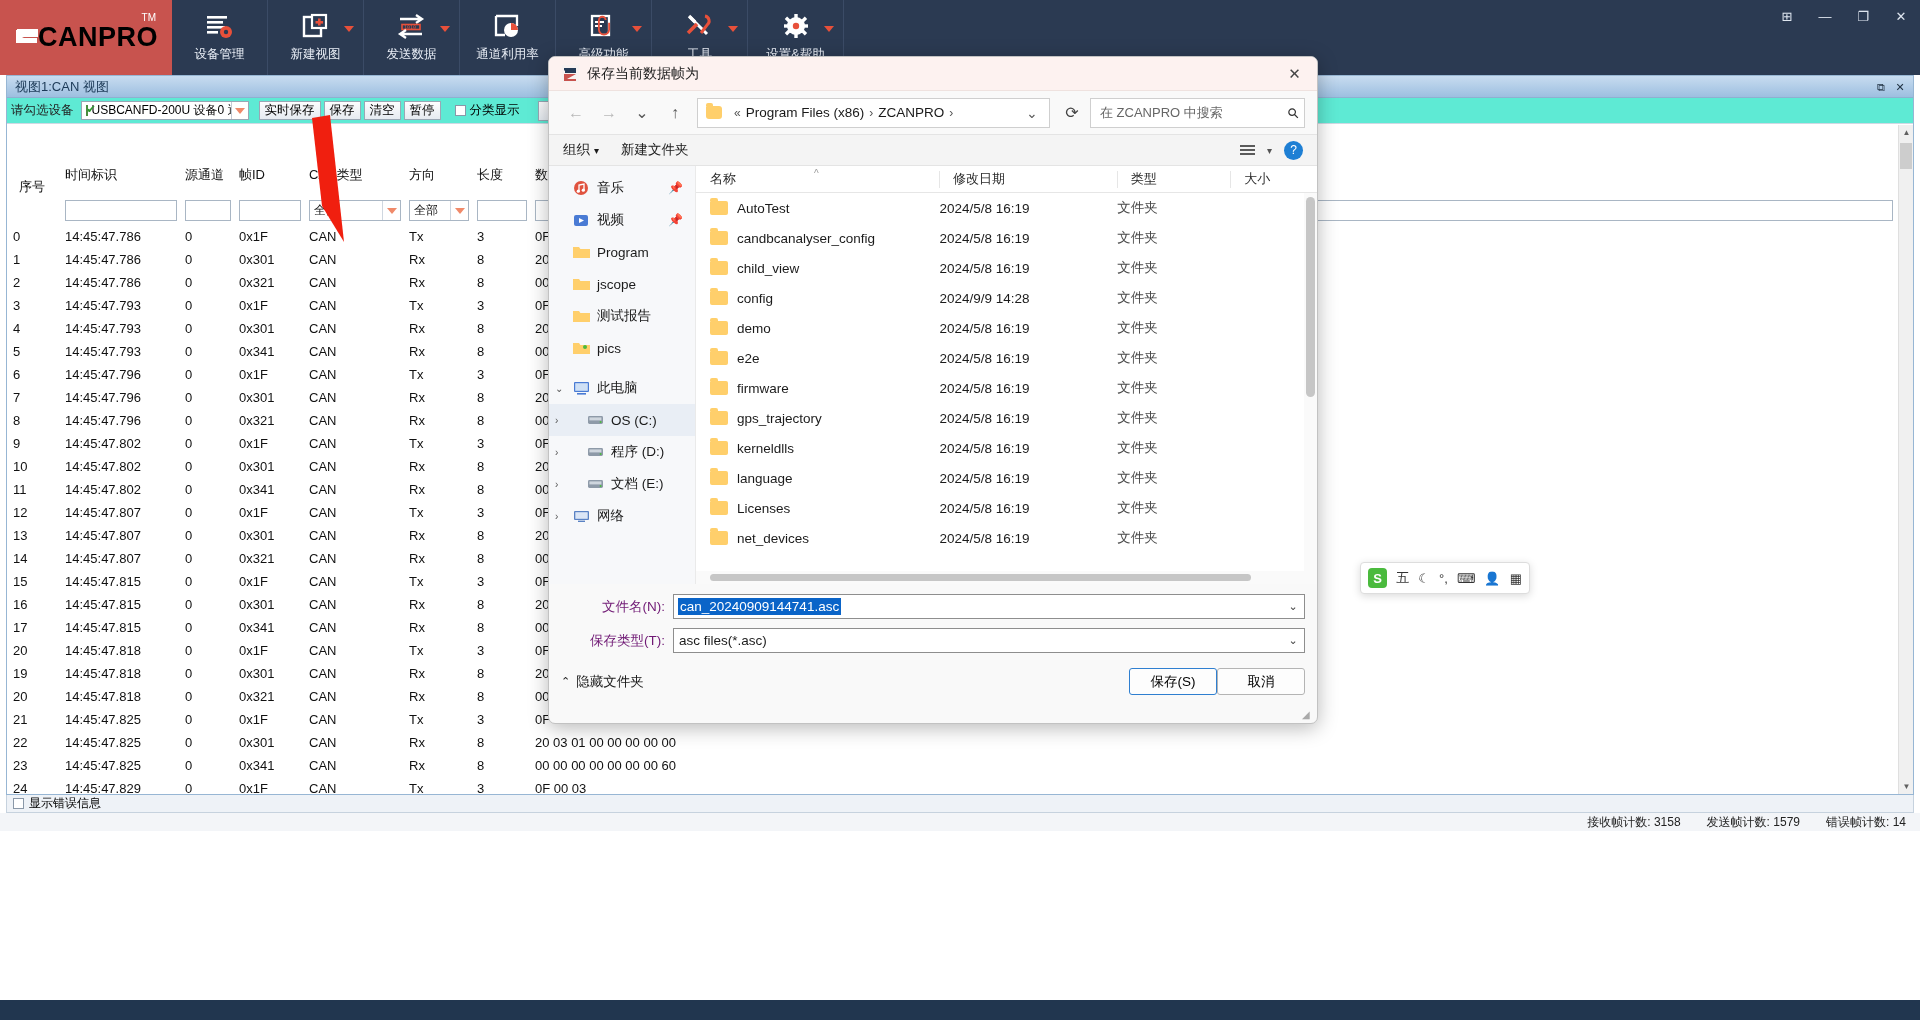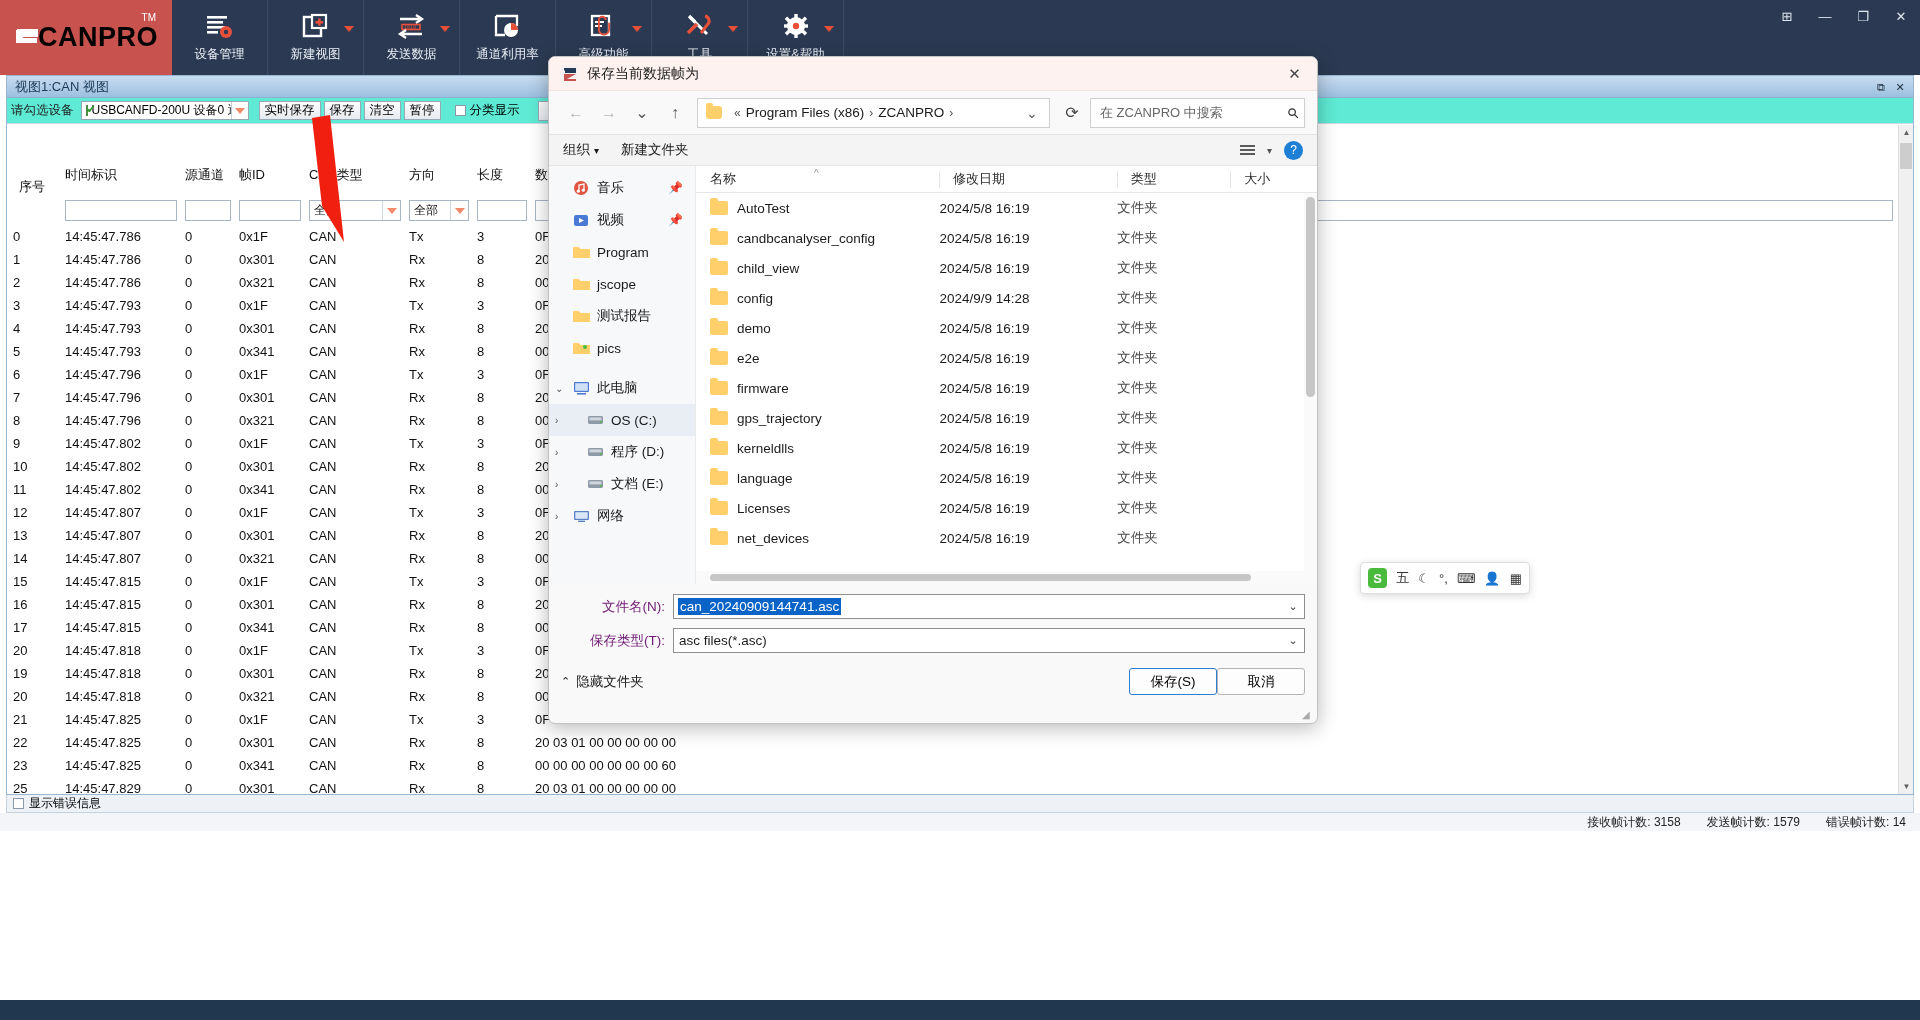--- a/index.html
+++ b/index.html
@@ -568,20 +568,30 @@
             <td class="seqcell">23</td>
             <td>14:45:47.825</td>
             <td>0</td>
             <td>0x341</td>
             <td>CAN</td>
             <td>Rx</td>
             <td>8</td>
             <td>00 00 00 00 00 00 00 60</td>
           </tr>
           <tr class="drow">
+            <td class="seqcell">24</td>
+            <td>14:45:47.829</td>
+            <td>0</td>
+            <td>0x1F</td>
+            <td>CAN</td>
+            <td>Tx</td>
+            <td>3</td>
+            <td>0F 00 03</td>
+          </tr>
+          <tr class="drow">
             <td class="seqcell">25</td>
             <td>14:45:47.829</td>
             <td>0</td>
             <td>0x301</td>
             <td>CAN</td>
             <td>Rx</td>
             <td>8</td>
             <td>20 03 01 00 00 00 00 00</td>
           </tr>
         </tbody>

